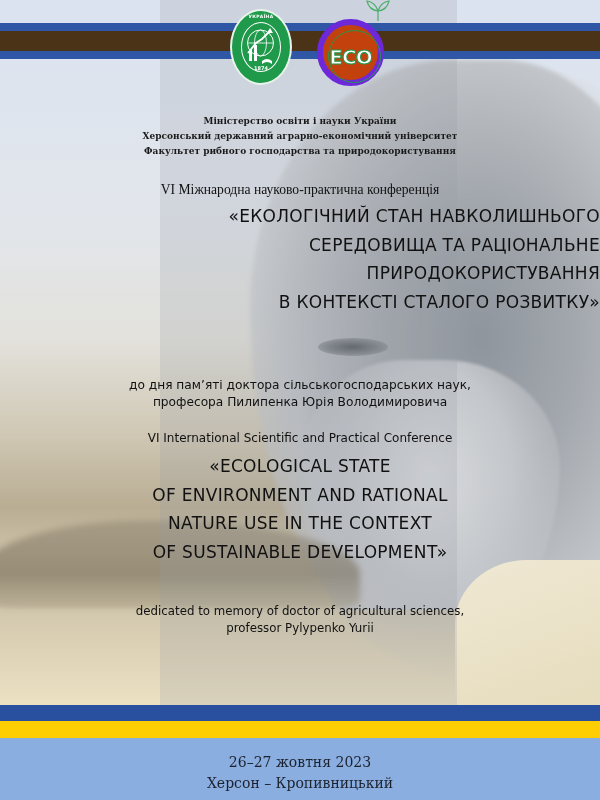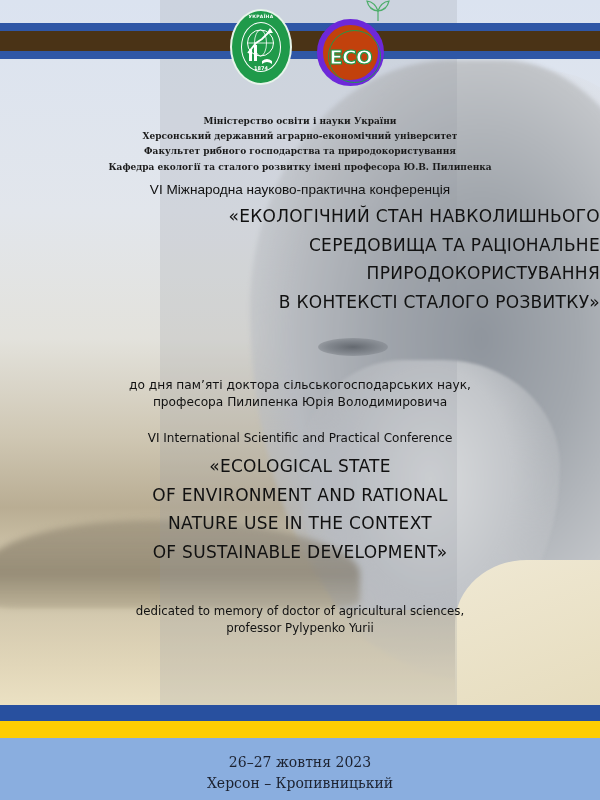--- a/index.html
+++ b/index.html
@@ -92,21 +92,21 @@
     .logo-eco .eco-text {
       position: absolute; left: 0; top: 20px; width: 100%; text-align: center;
       color: #ffffff; font-family: "DejaVu Sans", sans-serif; font-size: 20px; font-weight: bold;
       -webkit-text-stroke: 1.2px #1f9a4a; letter-spacing: -1px;
     }
     .sprout { position: absolute; left: 366px; top: 0; width: 24px; height: 22px; }
 
     
     .txt { position: absolute; left: 0; width: 600px; text-align: center; color: #111; }
     .ministry { top: 114px; font-family: "DejaVu Serif", serif; font-weight: bold; font-size: 9px; line-height: 15.2px; color: #1a1a1a; }
-    .conf-ua { top: 181px; font-family: Liberation Sans, sans-serif; font-size: 13.6px; line-height: 18px; color: #111; }
+    .conf-ua { top: 181px; font-family: Liberation Serif, serif; font-size: 13.6px; line-height: 18px; color: #111; }
     .title-ua { top: 202px; font-family: "DejaVu Sans", sans-serif; font-size: 17px; line-height: 28.5px; letter-spacing: 0.3px; color: #111; font-weight: 500; text-align: right; }
     .memo-ua { top: 349px; font-family: "DejaVu Sans", sans-serif; font-size: 12.2px; line-height: 17px; color: #111; margin-top: 28px; }
     .conf-en { top: 429px; font-family: "DejaVu Sans", sans-serif; font-size: 12px; line-height: 18px; color: #111; }
     .title-en { top: 452px; font-family: "DejaVu Sans", sans-serif; font-size: 17px; line-height: 28.5px; letter-spacing: 0.3px; color: #111; }
     .memo-en { top: 603px; font-family: "DejaVu Sans", sans-serif; font-size: 11.8px; line-height: 17px; color: #111; }
     .footer-txt { top: 752px; font-family: "DejaVu Serif", serif; font-weight: normal; font-size: 14px; line-height: 21px; color: #1c2230; }
     .line { display: block; white-space: nowrap; }
   </style>
 </head>
 <body>
@@ -151,21 +151,20 @@
 
 <div class="logo-eco">
   <div class="inner-ring"></div>
   <div class="eco-text">ECO</div>
 </div>
 
 <div class="txt ministry">
   <span class="line">Міністерство освіти і науки України</span>
   <span class="line">Херсонський державний аграрно-економічний університет</span>
   <span class="line">Факультет рибного господарства та природокористування</span>
-  <span class="line">Кафедра екології та сталого розвитку імені професора Ю.В. Пилипенка</span>
 </div>
 
 <div class="txt conf-ua">VI Міжнародна науково-практична конференція</div>
 <div class="txt title-ua">
   <span class="line">«ЕКОЛОГІЧНИЙ СТАН НАВКОЛИШНЬОГО</span>
   <span class="line">СЕРЕДОВИЩА ТА РАЦІОНАЛЬНЕ</span>
   <span class="line">ПРИРОДОКОРИСТУВАННЯ</span>
   <span class="line">В КОНТЕКСТІ СТАЛОГО РОЗВИТКУ»</span>
 </div>
 <div class="txt memo-ua">

